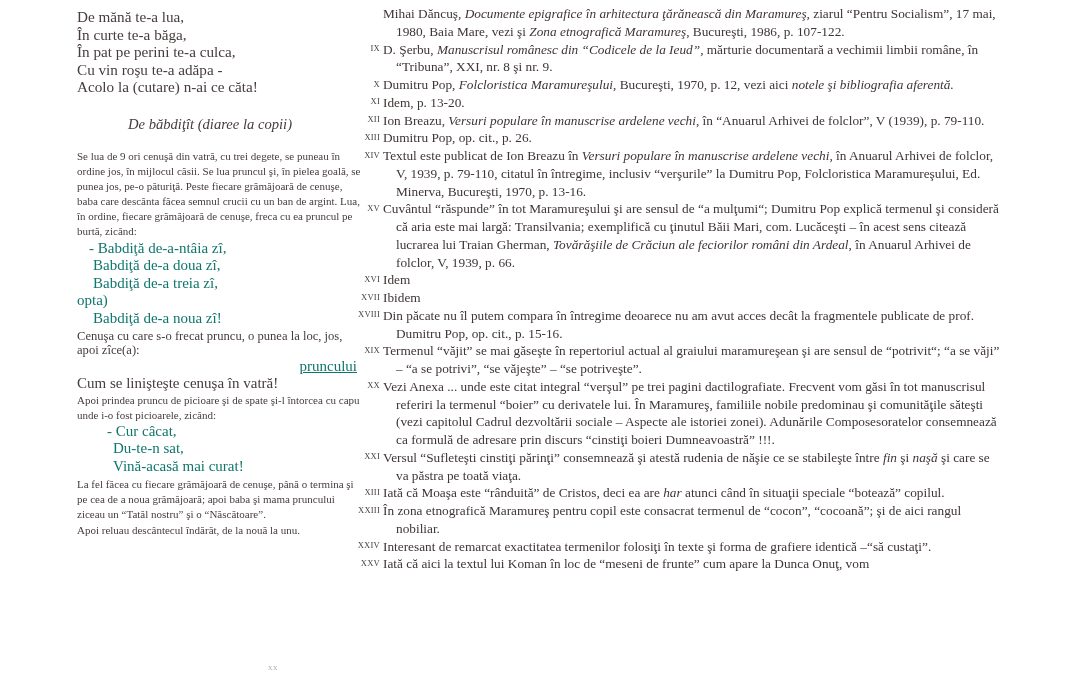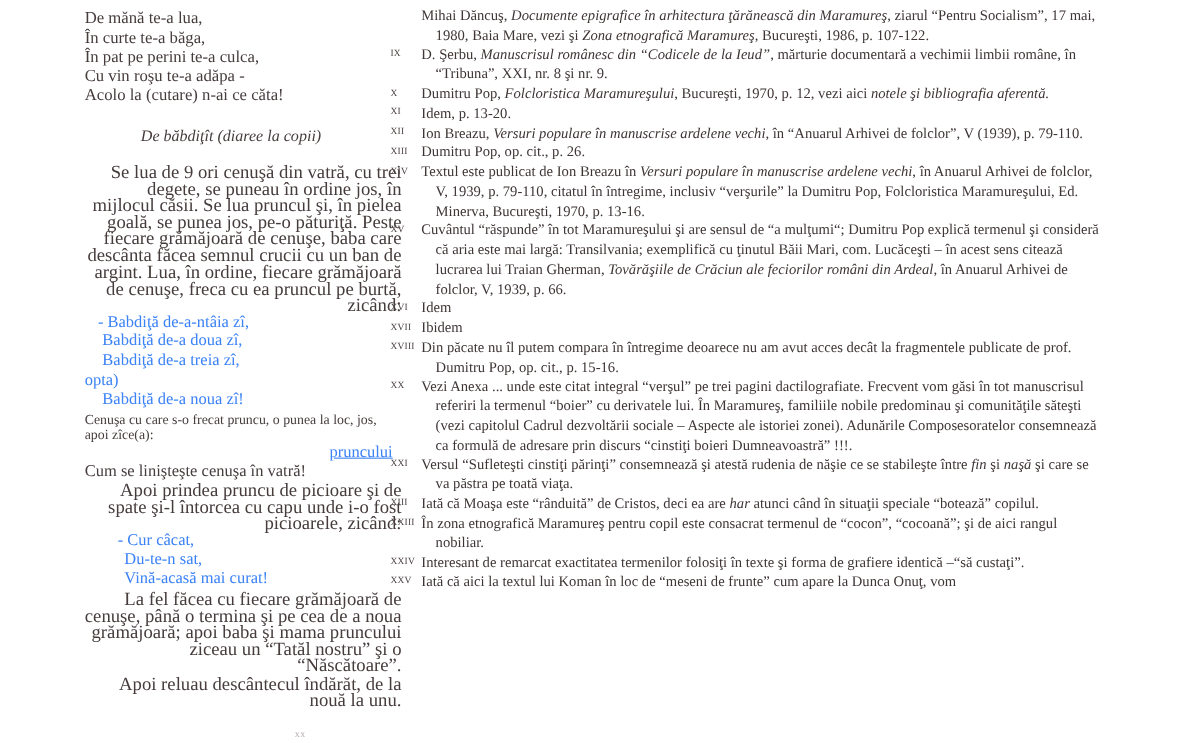--- a/index.html
+++ b/index.html
@@ -49,37 +49,37 @@
     font-style: italic;
     font-size: 14.6px;
     text-align: center;
     margin-top: 20px;
     margin-bottom: 16px;
     color: #463c3c;
     padding-right: 22px;
   }
 
   .prose {
-    font-size: 17px;
+    font-size: 11px;
     line-height: 15.1px;
-    text-align: right;
+    text-align: left;
     color: #463c3c;
     margin: 0;
   }
   .prose-big {
     font-size: 15.0px;
     line-height: 17.4px;
     color: #463c3c;
     white-space: pre;
   }
   .chant-line {
     font-size: 15.0px;
     line-height: 17.6px;
     white-space: pre;
-    color: #3b82f6;
+    color: #0f766e;
   }
   .chant-line.i1 { padding-left: 12px; }
   .chant-line.i2 { padding-left: 16px; }
   .chant-line.i3 { padding-left: 0px; }
   .chant-line.i4 { padding-left: 30px; }
   .chant-line.i5 { padding-left: 36px; }
   .chant-line.right {
     text-align: right;
     padding-right: 8px;
     text-decoration: underline;
@@ -113,20 +113,21 @@
     line-height: 17.75px;
     text-align: left;
     color: #3f3535;
     margin: 0;
   }
   .fn .num {
     position: absolute;
     left: 0;
     top: 1.5px;
     width: 25px;
+    text-align: right;
     font-size: 8.6px;
     line-height: 13px;
     letter-spacing: 0.2px;
     color: #4a4040;
   }
   .fn .body {
     display: block;
     text-indent: -13px;
     padding-left: 13px;
   }
@@ -220,20 +221,24 @@
       </p>
       <p class="fn">
         <span class="num">XVII</span>
         <span class="body">Ibidem</span>
       </p>
       <p class="fn">
         <span class="num">XVIII</span>
         <span class="body">Din păcate nu îl putem compara în întregime deoarece nu am avut acces decât la fragmentele publicate de prof. Dumitru Pop, op. cit., p. 15-16.</span>
       </p>
       <p class="fn">
+        <span class="num">XIX</span>
+        <span class="body">Termenul “văjit” se mai găseşte în repertoriul actual al graiului maramureşean şi are sensul de “potrivit“; “a se văji” – “a se potrivi”, “se văjeşte” – “se potriveşte”.</span>
+      </p>
+      <p class="fn">
         <span class="num">XX</span>
         <span class="body">Vezi Anexa ... unde este citat integral “verşul” pe trei pagini dactilografiate. Frecvent vom găsi în tot manuscrisul referiri la termenul “boier” cu derivatele lui. În Maramureş, familiile nobile predominau şi comunităţile săteşti (vezi capitolul Cadrul dezvoltării sociale – Aspecte ale istoriei zonei). Adunările Composesoratelor consemnează ca formulă de adresare prin discurs “cinstiţi boieri Dumneavoastră” !!!.</span>
       </p>
       <p class="fn">
         <span class="num">XXI</span>
         <span class="body">Versul “Sufleteşti cinstiţi părinţi” consemnează şi atestă rudenia de năşie ce se stabileşte între <i>fin</i> şi <i>naşă</i> şi care se va păstra pe toată viaţa.</span>
       </p>
       <p class="fn">
         <span class="num">XIII</span>
         <span class="body">Iată că Moaşa este “rânduită” de Cristos, deci ea are <i>har</i> atunci când în situaţii speciale “botează” copilul.</span>

